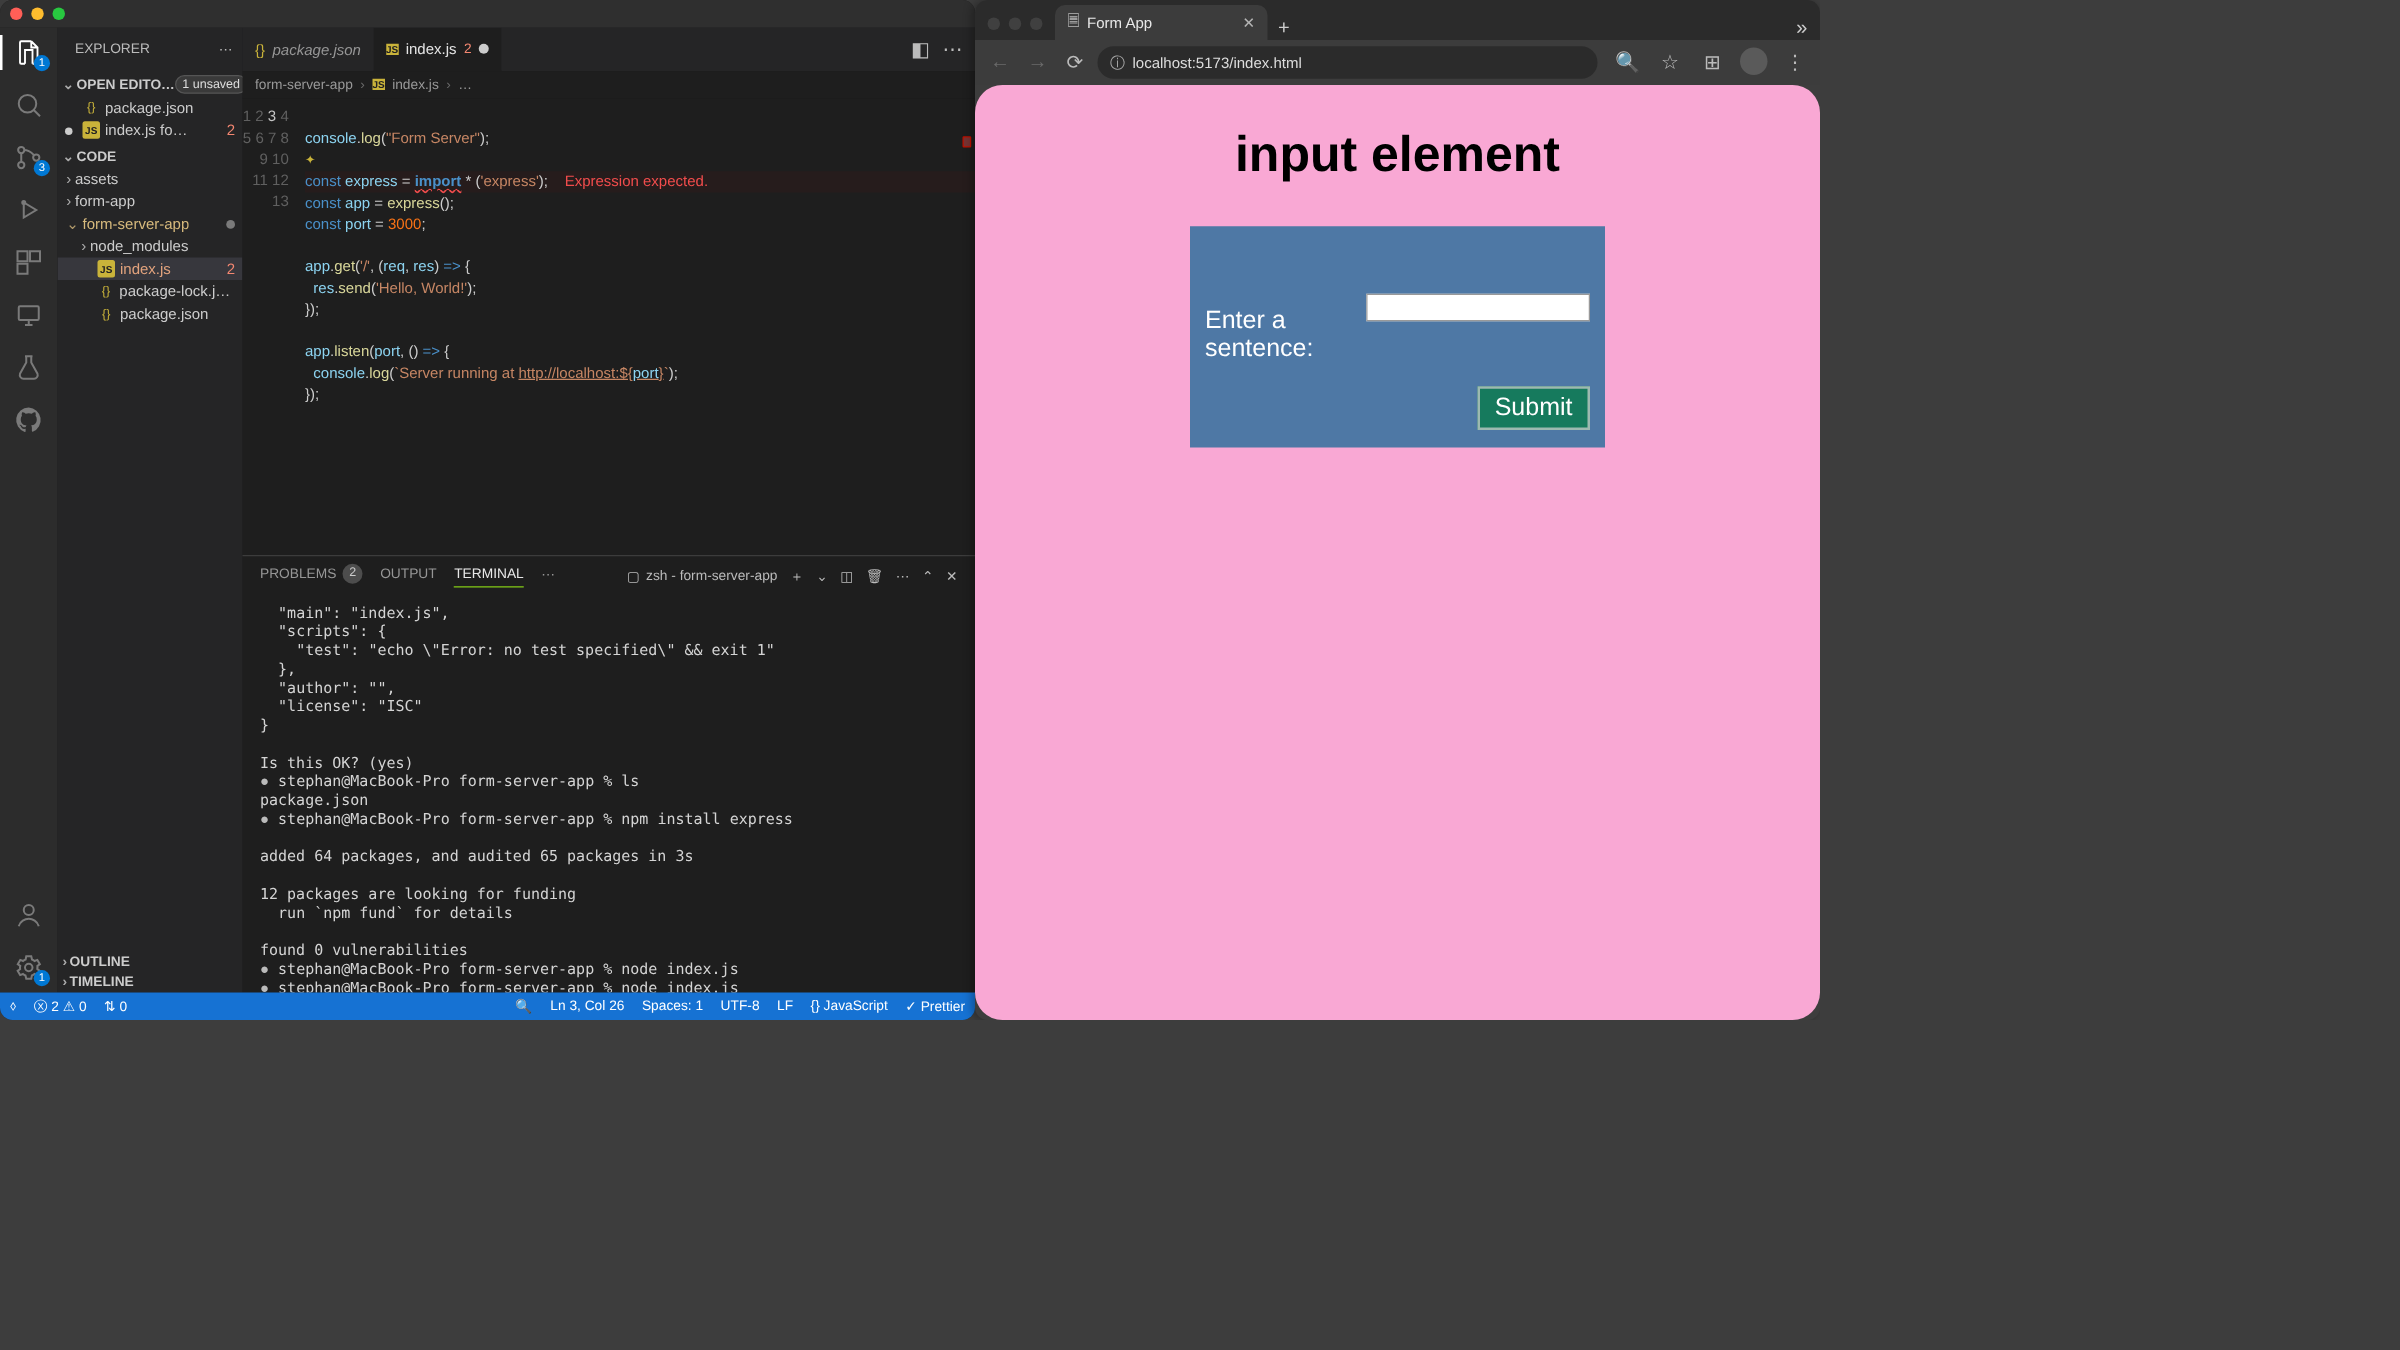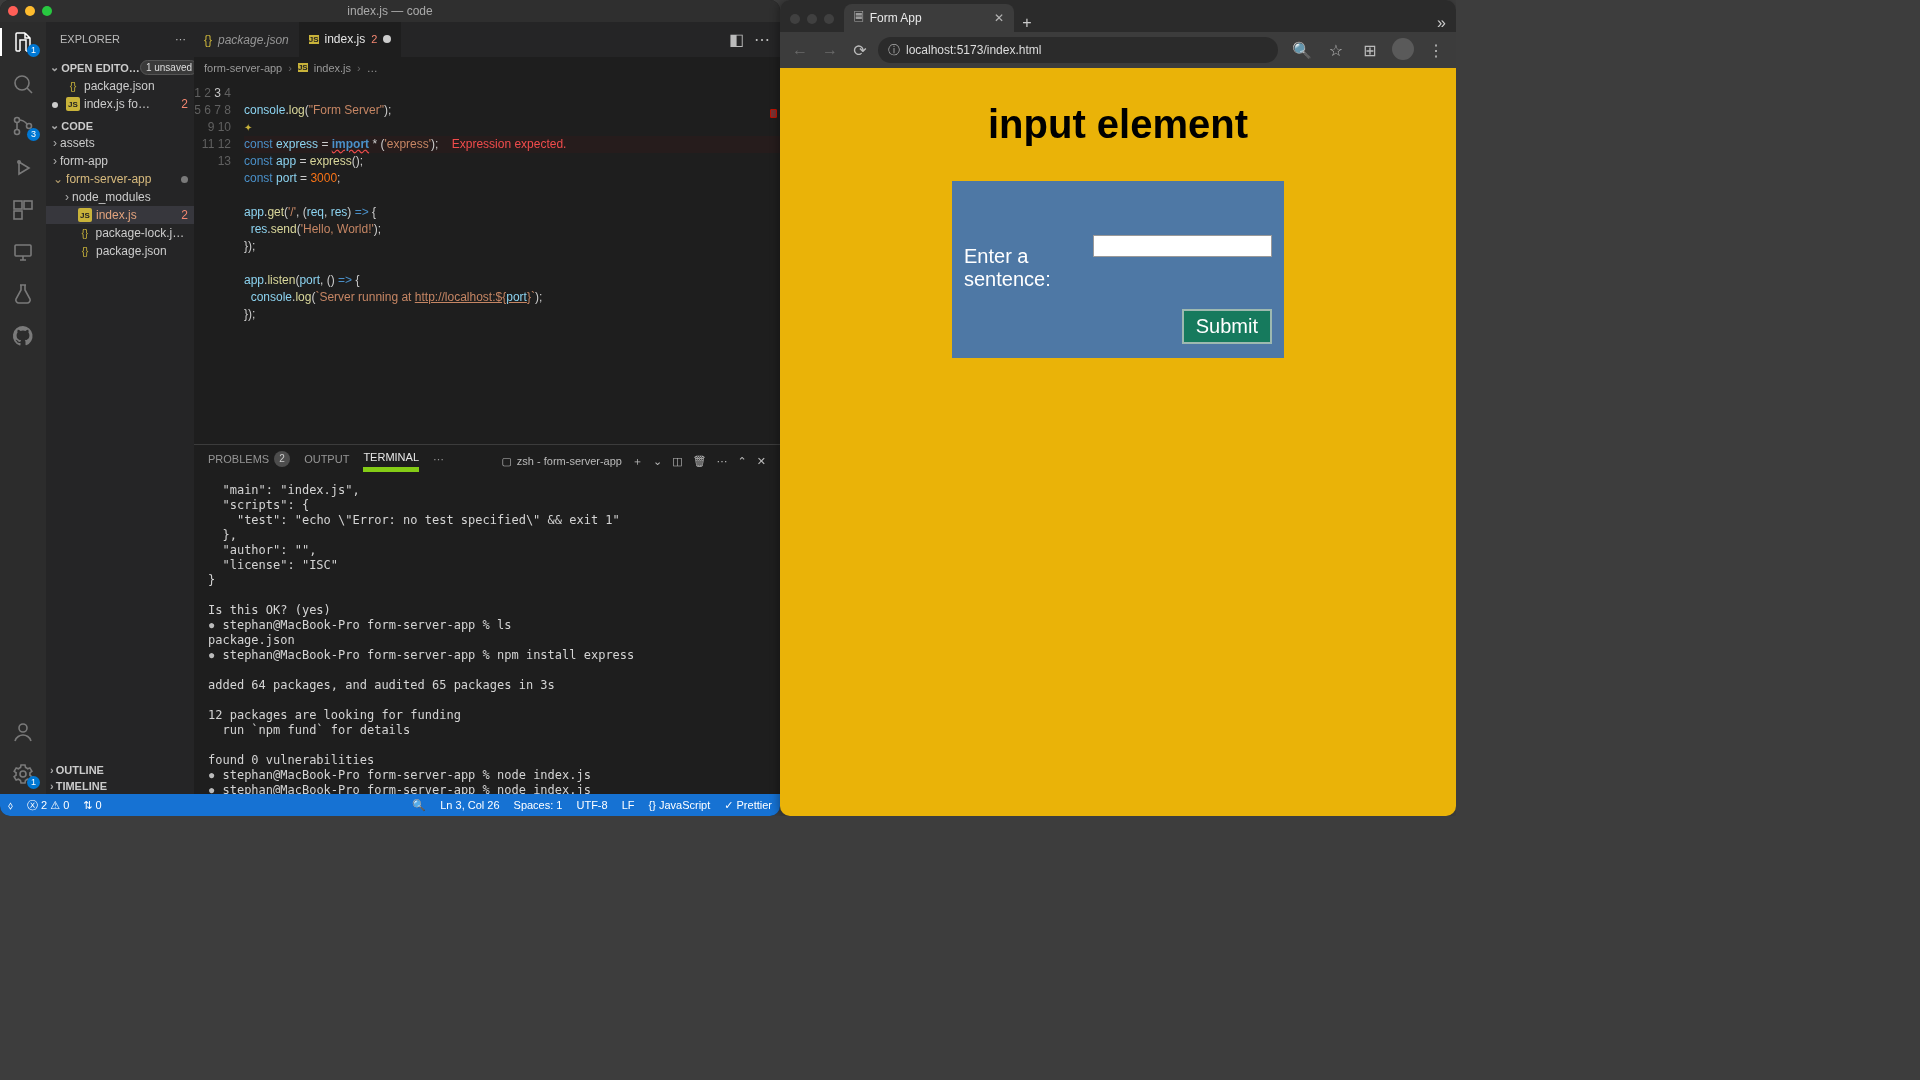--- a/index.html
+++ b/index.html
@@ -60,21 +60,21 @@
 .code{ flex:1; padding:6px 0 0 6px; font-size:12px; line-height:17px; white-space:pre; overflow:hidden; }
 .code .ln3{ background:rgba(100,20,20,0.12); display:inline-block; width:100%;}
 .kw{color:#4a90c9;} .fn{color:#d9d79a;} .str{color:#c68664;} .num{color:#f97316;} .var{color:#8cd3f0;} .err{color:#f14c4c;} .url{color:#c68664;text-decoration:underline;}
 .minimap{position:absolute;right:3px;top:30px;width:7px;height:9px;background:#773333;border:1px solid #be1100;border-radius:1px;}
 .sparkle { color:#c9b33a; font-size:10px; }
 
 
 .panel { height:350px; border-top:1px solid #3c3c3c; display:flex; flex-direction:column; background:#1e1e1e;}
 .panel-tabs{height:32px;display:flex;align-items:center;gap:14px;padding:0 14px;font-size:11px;color:#969696;}
 .ptab{display:flex;align-items:center;gap:5px;cursor:pointer;padding-bottom:4px;}
-.ptab.active{color:#e7e7e7;border-bottom:5px solid #84cc16;}
+.ptab.active{color:#e7e7e7;border-bottom:1px solid #84cc16;}
 .pbadge{min-width:16px;height:16px;border-radius:8px;background:#4d4d4d;color:#ccc;font-size:10px;line-height:16px;text-align:center;}
 .panel-right{margin-left:auto;display:flex;align-items:center;gap:10px;color:#bbb;}
 .shell-chip{display:flex;align-items:center;gap:5px;font-size:11px;}
 .term{flex:1;padding:6px 14px;font-size:12px;line-height:15px;overflow:hidden;color:#d4d4d4;white-space:pre-wrap;}
 .term .bul{color:#bbb;}
 
 
 .status{height:22px;background:#1672d3;display:flex;align-items:center;padding:0 8px;font-size:11px;color:#fff;gap:14px;}
 .status .right{margin-left:auto;display:flex;gap:14px;align-items:center;}
 
@@ -86,41 +86,40 @@
 .btab .x{margin-left:auto;opacity:.7;}
 .newtab{width:26px;text-align:center;color:#ccc;font-size:16px;cursor:pointer;}
 .btoolbar{height:36px;background:#3c3c3c;display:flex;align-items:center;padding:0 8px;gap:6px;}
 .navbtn{width:24px;height:24px;display:flex;align-items:center;justify-content:center;color:#bbb;cursor:pointer;}
 .navbtn.dis{color:#6a6a6a;}
 .omni{flex:1;height:26px;background:#2b2b2b;border-radius:13px;display:flex;align-items:center;padding:0 10px;color:#ddd;font-size:12px;gap:6px;}
 .omni .lock{opacity:.7;}
 .ractions{display:flex;gap:10px;margin-left:6px;color:#bbb;}
 .avatar{width:22px;height:22px;border-radius:50%;background:#5a5a5a;}
 
-.page{flex:1;background:#eab308;display:flex;flex-direction:column;align-items:center;padding-top:34px;}
+.page{flex:1;background:#f9a8d4;display:flex;flex-direction:column;align-items:center;padding-top:34px;border-radius:22px;}
 .page h1{font-size:40px;font-weight:800;color:#000;}
 .formbox{margin-top:34px;width:332px;background:#4e78a5;padding:20px 12px 14px 12px;}
 .formrow{display:flex;align-items:center;}
 .formrow label{color:#fff;font-size:20px;margin-top:44px;}
 .formrow input{flex:1;margin-left:4px;height:22px;border:1px solid #999;background:#fff;}
 .submit{display:block;margin:18px 0 0 auto;background:#167a5d;color:#fff;border:2px solid #9db9b0;font-size:20px;padding:4px 12px;cursor:pointer;}
 
 .ghost{opacity:.5;}
 </style>
 </head>
 <body>
 
 <div class="vscode">
   <div class="vsc-title">
     <div class="tl">
       <div class="dot red"></div>
       <div class="dot yel"></div>
       <div class="dot grn"></div>
     </div>
-    <div class="title">index.js — code</div>
   </div>
   <div class="vsc-body">
 
     <div class="act">
       <div class="act-col">
         <div class="act-btn active">
           <svg viewBox="0 0 24 24" fill="none" stroke="currentColor" stroke-width="1.5">
               <path d="M14 3H6a1 1 0 0 0-1 1v16a1 1 0 0 0 1 1h3M14 3l5 5v12a1 1 0 0 1-1 1h-3M14 3v5h5M9 21V10h6v11"></path>
             </svg>
           <span class="badge">1</span>

